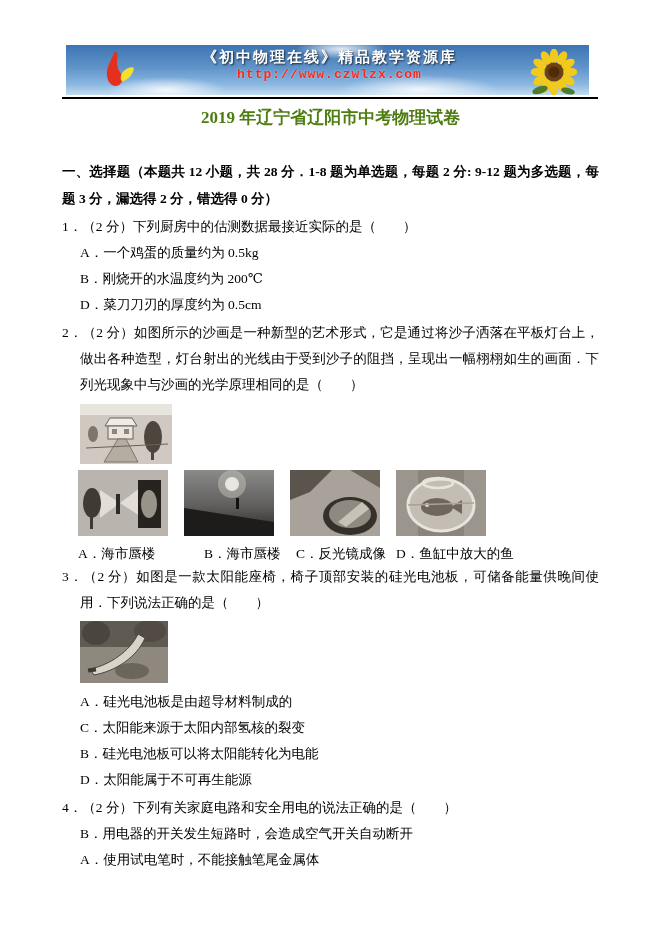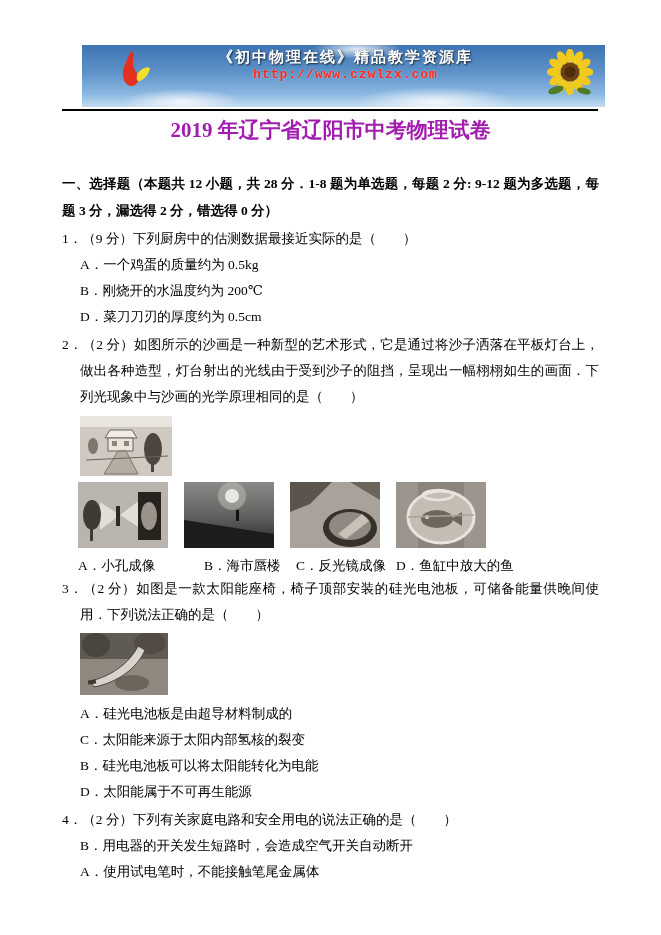--- a/index.html
+++ b/index.html
@@ -4,21 +4,21 @@
 <style>
   html,body{margin:0;padding:0;}
   body{
     width:661px;height:935px;background:#ffffff;overflow:hidden;
     font-family:"Liberation Serif","DejaVu Serif",serif;color:#000;
   }
   .page{box-sizing:border-box;width:661px;height:935px;padding:45px 62px 0 62px;}
 
   
   .banner{
-    position:relative;width:523px;height:62px;margin-left:20px;
+    position:relative;width:523px;height:50px;margin-left:4px;
     background:linear-gradient(180deg,#3d74b2 0%,#5f93c9 45%,#8db9e2 80%,#c3dcf0 100%);
     overflow:hidden;
   }
   .banner .cloud{position:absolute;border-radius:50%;background:radial-gradient(closest-side,rgba(255,255,255,.85),rgba(255,255,255,0));}
   .banner .c1{width:120px;height:26px;left:40px;bottom:-8px;}
   .banner .c2{width:160px;height:30px;right:90px;bottom:-10px;}
   .banner .c3{width:90px;height:20px;left:230px;top:-6px;}
   .banner-logo{position:absolute;left:38px;top:5px;}
   .banner-text{position:absolute;left:90px;right:86px;top:3px;text-align:center;}
   .banner-title{
@@ -29,22 +29,22 @@
     font-size:13px;font-weight:bold;color:#ff2517;letter-spacing:1px;white-space:nowrap;
     font-family:"Liberation Mono","DejaVu Sans Mono",monospace;
     text-shadow:0 0 2px rgba(255,255,255,.6);
   }
   .sunflower{position:absolute;right:12px;top:4px;}
 
   .rule{width:536px;border-top:2px solid #000;margin-top:2px;}
 
   
   .title{
-    margin:7px 0 0 0;text-align:center;color:#a21caf;
-    font-size:21px;font-weight:bold;line-height:24px;
+    margin:7px 0 0 0;text-align:center;color:#4d7c0f;
+    font-size:17px;font-weight:bold;line-height:24px;
   }
   .section{
     margin:28px 0 0 0;font-weight:bold;font-size:13.5px;line-height:27px;text-align:justify;
   }
 
   
   p{margin:0;}
   .question{margin-top:2px;}
   .stem{font-size:13.5px;line-height:26px;padding-left:18px;text-indent:-18px;text-align:justify;}
   .opt{font-size:13.5px;line-height:26px;padding-left:18px;}
@@ -104,21 +104,21 @@
     </span>
   </div>
 
   <div class="rule"></div>
 
   <h1 class="title">2019 年辽宁省辽阳市中考物理试卷</h1>
 
   <p class="section">一、选择题（本题共 12 小题，共 28 分．1-8 题为单选题，每题 2 分: 9-12 题为多选题，每题 3 分，漏选得 2 分，错选得 0 分）</p>
 
   <div class="question">
-    <p class="stem">1．（9 分）下列厨房中的估测数据最接近实际的是（　　）</p>
+    <p class="stem">1．（2 分）下列厨房中的估测数据最接近实际的是（　　）</p>
     <p class="opt">A．一个鸡蛋的质量约为 0.5kg</p>
     <p class="opt">B．刚烧开的水温度约为 200℃</p>
     <p class="opt">D．菜刀刀刃的厚度约为 0.5cm</p>
   </div>
 
   <div class="question">
     <p class="stem">2．（2 分）如图所示的沙画是一种新型的艺术形式，它是通过将沙子洒落在平板灯台上，做出各种造型，灯台射出的光线由于受到沙子的阻挡，呈现出一幅栩栩如生的画面．下列光现象中与沙画的光学原理相同的是（　　）</p>
 
     <span class="fig fig-sand">
       <svg width="92" height="60" viewBox="0 0 92 60">
@@ -183,21 +183,21 @@
           <ellipse cx="42" cy="13" rx="15" ry="5" fill="none" stroke="#e8e4dd" stroke-width="2.5"></ellipse>
           <ellipse cx="41" cy="37" rx="16" ry="9" fill="#6e675e"></ellipse>
           <polygon points="55,37 66,30 66,44" fill="#6e675e"></polygon>
           <circle cx="31" cy="35" r="2" fill="#ddd"></circle>
           <line x1="12" y1="35" x2="78" y2="33" stroke="#a8a29a" stroke-width="1.5"></line>
         </svg>
       </span>
     </div>
 
     <div class="fig-labels">
-      <span class="lbl-a">A．小孔成像</span>
+      <span class="lbl-a">A．海市蜃楼</span>
       <span class="lbl-b">B．海市蜃楼</span>
       <span class="lbl-c">C．反光镜成像</span>
       <span class="lbl-d">D．鱼缸中放大的鱼</span>
     </div>
   </div>
 
   <div class="question">
     <p class="stem">3．（2 分）如图是一款太阳能座椅，椅子顶部安装的硅光电池板，可储备能量供晚间使用．下列说法正确的是（　　）</p>
 
     <span class="fig fig-chair">

